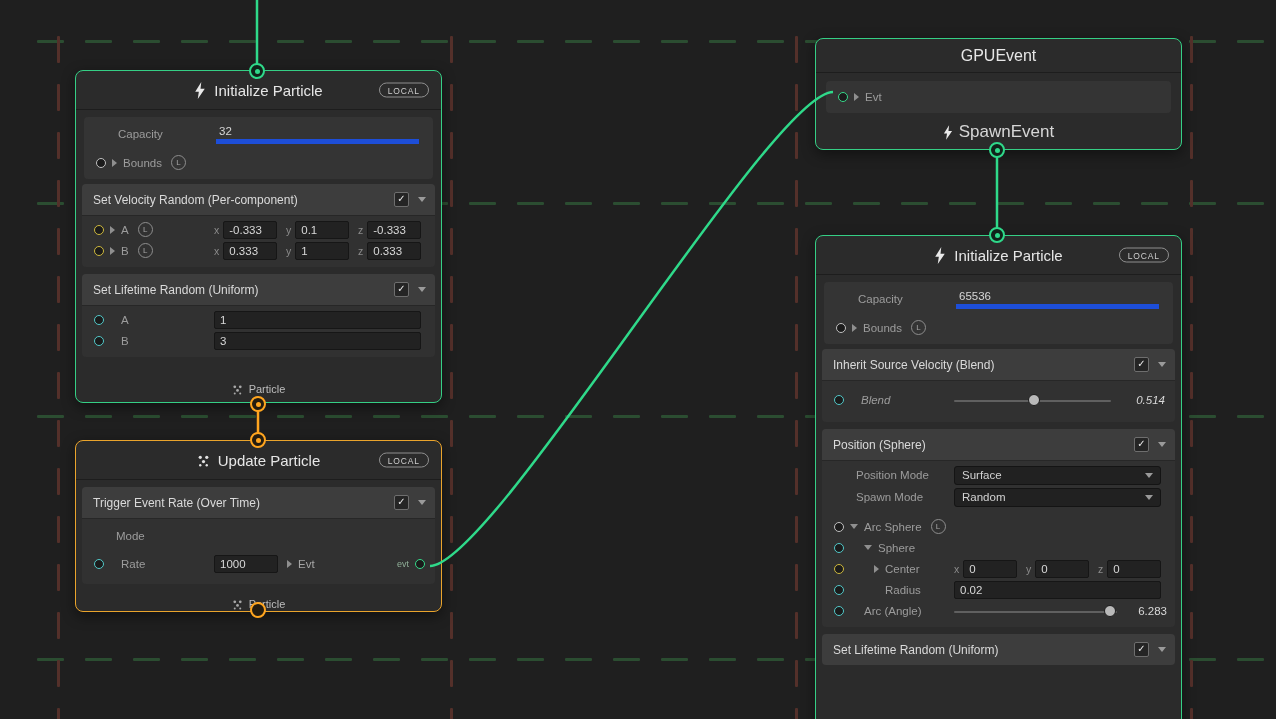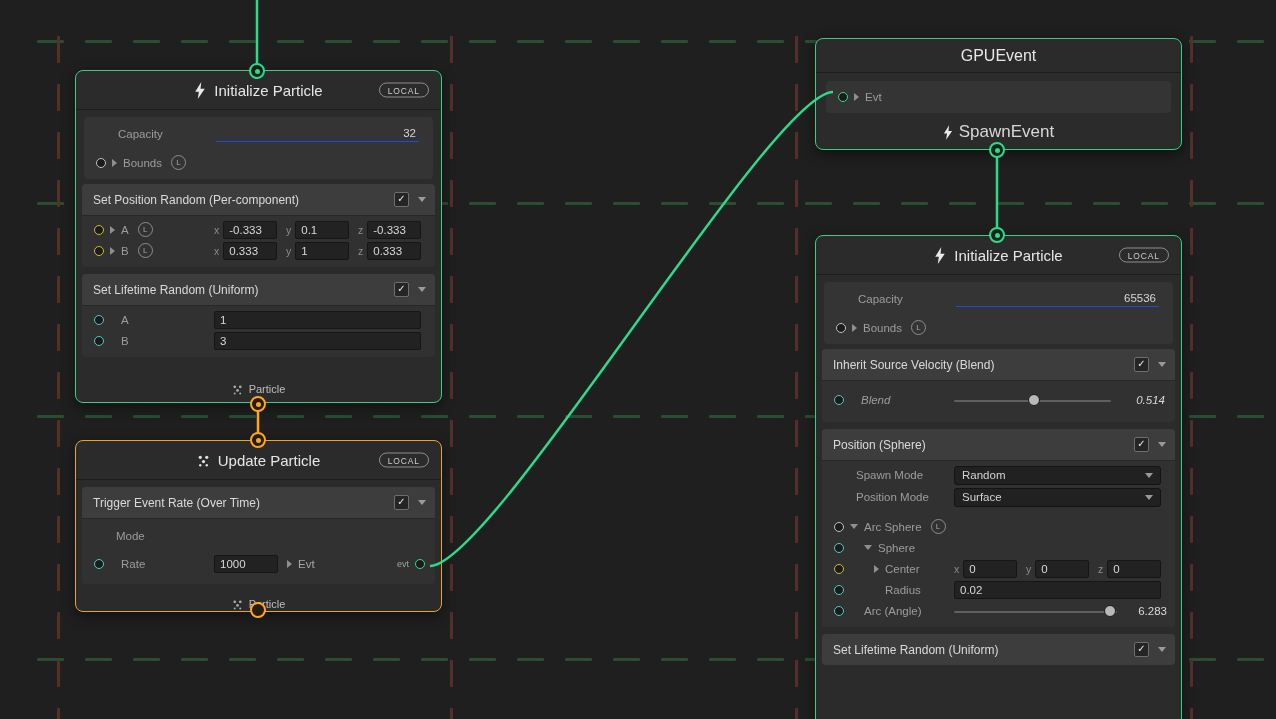--- a/index.html
+++ b/index.html
@@ -26,21 +26,21 @@
   .lbl-plain{margin-left:34px;}
   .port{width:8px;height:8px;border-radius:50%;background:#1b1b1b;flex:none;margin-left:12px;margin-right:6px;}
   .port.gray{border:1.5px solid #c0c0c0;}
   .port.yellow{border:1.5px solid #cdb83d;}
   .port.cyan{border:1.5px solid #52c8c8;}
   .port.green{border:1.5px solid #35d98a;}
   .tri-r{width:0;height:0;border-top:4px solid transparent;border-bottom:4px solid transparent;border-left:5px solid #8f8f8f;flex:none;margin-right:6px;}
   .tri-d{width:0;height:0;border-left:4px solid transparent;border-right:4px solid transparent;border-top:5px solid #8f8f8f;flex:none;margin-right:6px;}
   .licon{width:13px;height:13px;border:1px solid #8d8d8d;border-radius:50%;color:#a5a5a5;font-size:8px;
          display:flex;align-items:center;justify-content:center;margin-left:9px;flex:none;}
-  .ufield{position:absolute;left:132px;right:14px;color:#d6d6d6;border-bottom:1px solid #1d4ed8;padding:2px 3px;font-size:11.5px;text-align:right;}
+  .ufield{position:absolute;left:132px;right:14px;color:#d6d6d6;border-bottom:5px solid #1d4ed8;padding:2px 3px;font-size:11.5px;}
   .block{background:#313131;border-radius:4px;margin:0 6px 7px;overflow:hidden;flex:none;}
   .bheader{display:flex;align-items:center;height:31px;background:#3d3d3d;color:#dadada;font-size:12px;
            padding:0 9px 0 11px;border-bottom:1px solid #272727;}
   .chk{width:13px;height:13px;background:#252525;border:1px solid #6e6e6e;border-radius:2px;color:#e9e9e9;
        font-size:10px;line-height:12px;text-align:center;margin-left:auto;flex:none;}
   .chk::after{content:"\2713";}
   .chev{width:0;height:0;border-left:4px solid transparent;border-right:4px solid transparent;border-top:5px solid #9a9a9a;margin-left:9px;flex:none;}
   .bbody{padding:3px 0 6px;}
   .vrow{position:relative;display:flex;align-items:center;height:21px;color:#9c9c9c;font-size:11.5px;}
   .vfields{position:absolute;left:132px;right:14px;display:flex;gap:9px;}
@@ -272,21 +272,21 @@
       <div class="prow">
         <span class="port gray"></span>
         <span class="tri-r"></span>
         <span>Bounds</span>
         <span class="licon">L</span>
       </div>
     </div>
 
     <div class="block">
       <div class="bheader">
-        <span>Set Position Random (Per-component)</span>
+        <span>Set Velocity Random (Per-component)</span>
         <span class="chk"></span>
         <span class="chev"></span>
       </div>
       <div class="bbody">
         <div class="vrow">
           <span class="port yellow"></span>
           <span class="tri-r"></span>
           <span>A</span>
           <span class="licon">L</span>
           <div class="vfields">
@@ -481,30 +481,30 @@
     </div>
 
     <div class="block">
       <div class="bheader">
         <span>Position (Sphere)</span>
         <span class="chk"></span>
         <span class="chev"></span>
       </div>
       <div class="bbody">
         <div class="vrow" style="height:22px;">
+          <span class="lbl-plain">Position Mode</span>
+          <div class="dropdown">
+            <span>Surface</span>
+            <span class="dd-arrow"></span>
+          </div>
+        </div>
+        <div class="vrow" style="height:22px;">
           <span class="lbl-plain">Spawn Mode</span>
           <div class="dropdown">
             <span>Random</span>
-            <span class="dd-arrow"></span>
-          </div>
-        </div>
-        <div class="vrow" style="height:22px;">
-          <span class="lbl-plain">Position Mode</span>
-          <div class="dropdown">
-            <span>Surface</span>
             <span class="dd-arrow"></span>
           </div>
         </div>
 
         <div class="vrow gap8">
           <span class="port gray"></span>
           <span class="tri-d"></span>
           <span>Arc Sphere</span>
           <span class="licon">L</span>
         </div>

